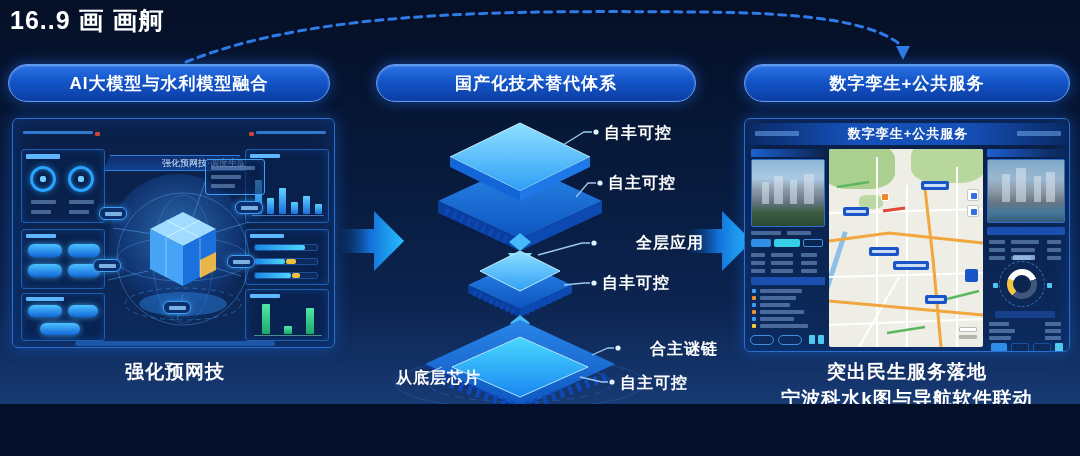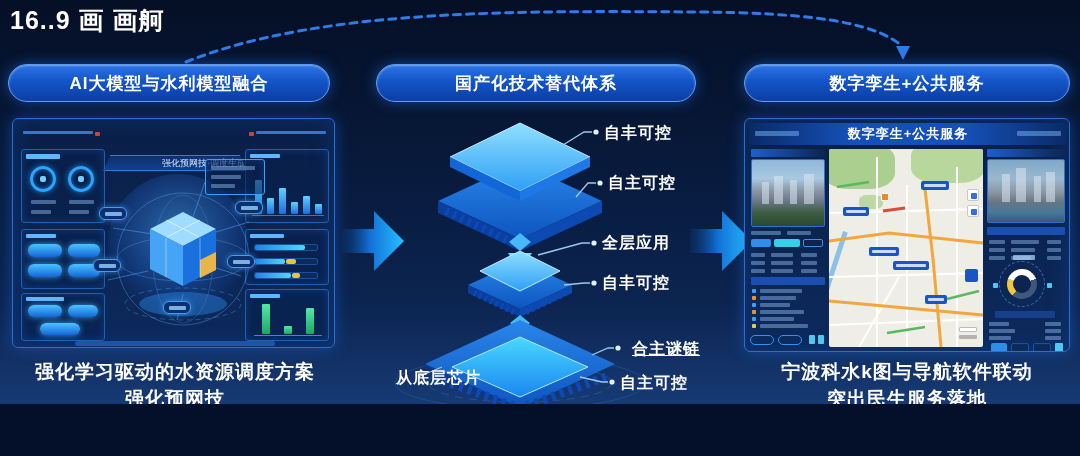--- a/index.html
+++ b/index.html
@@ -185,21 +185,20 @@
     <i class="node-pill" style="left:222px;top:82px;"></i>
     <div class="mini-panel" style="left:192px;top:40px;width:60px;height:36px;border-color:#3f9ff5;">
       <i class="tb" style="left:5px;top:6px;width:44px;height:4px;"></i>
       <i class="tb" style="left:5px;top:15px;width:30px;height:4px;"></i>
       <i class="tb" style="left:5px;top:24px;width:24px;height:4px;"></i>
     </div>
     <i class="tb" style="left:62px;top:222px;width:200px;height:5px;background:rgba(40,120,220,.55);border-radius:3px;"></i>
   </div>
 
   <div class="caption" style="left:10px;top:358px;">
-    <div>强化学习驱动的水资源调度方案</div>
     <div>强化预网技</div>
   </div>
 
   <svg style="position:absolute;left:380px;top:115px;" width="320" height="295" viewBox="0 0 320 295">
     <defs>
       <linearGradient id="gLid" x1="0" y1="0" x2="0" y2="1">
           <stop offset="0" stop-color="#8fe0ff"></stop>
           <stop offset="1" stop-color="#2f9ff5"></stop>
         </linearGradient>
       <linearGradient id="gBoard" x1="0" y1="0" x2="0" y2="1">
@@ -261,23 +260,23 @@
       <circle cx="216" cy="17" r="2.6"></circle>
         <circle cx="220" cy="68" r="2.6"></circle>
         <circle cx="214" cy="128" r="2.6"></circle>
       <circle cx="214" cy="168" r="2.6"></circle>
         <circle cx="238" cy="233" r="2.6"></circle>
         <circle cx="232" cy="267" r="2.6"></circle>
     </g>
   </svg>
   <div class="chip-label" style="left:604px;top:123px;">自丰可控</div>
   <div class="chip-label" style="left:608px;top:173px;">自主可控</div>
-  <div class="chip-label" style="left:602px;top:233px;">全层应用</div>
+  <div class="chip-label" style="left:636px;top:233px;">全层应用</div>
   <div class="chip-label" style="left:602px;top:273px;">自丰可控</div>
-  <div class="chip-label" style="left:632px;top:339px;text-decoration:underline;">合主谜链</div>
+  <div class="chip-label" style="left:650px;top:339px;">合主谜链</div>
   <div class="chip-label" style="left:620px;top:373px;">自主可控</div>
   <div class="chip-label" style="left:396px;top:368px;">从底层芯片</div>
 
   <div class="card" style="left:744px;top:118px;width:326px;height:234px;">
 
     <div style="position:absolute;left:4px;top:4px;width:318px;height:22px;border-radius:3px;
          background:linear-gradient(90deg,#0a2a66 0%,#1550b8 32%,#1550b8 68%,#0a2a66 100%);
          display:flex;align-items:center;justify-content:center;">
       <span style="color:#fff;font-size:13px;font-weight:bold;letter-spacing:1px;">数字孪生+公共服务</span>
     </div>
@@ -395,17 +394,17 @@
       <i class="tb" style="left:300px;top:210px;width:16px;height:4px;"></i>
     <i class="tb" style="left:244px;top:217px;width:22px;height:4px;"></i>
       <i class="tb" style="left:300px;top:217px;width:16px;height:4px;"></i>
     <i class="tb" style="left:246px;top:224px;width:16px;height:9px;background:#2f8fe8;border-radius:2px;"></i>
     <i class="tb" style="left:266px;top:224px;width:18px;height:9px;background:#0d2a5c;border:1px solid #1d4f9c;border-radius:2px;"></i>
     <i class="tb" style="left:288px;top:224px;width:18px;height:9px;background:#0d2a5c;border:1px solid #1d4f9c;border-radius:2px;"></i>
     <i class="tb" style="left:310px;top:224px;width:8px;height:9px;background:#4fc8f0;"></i>
   </div>
 
   <div class="caption" style="left:742px;top:358px;">
+    <div>突出民生服务落地</div>
     <div>宁波科水k图与导航软件联动</div>
-    <div>突出民生服务落地</div>
   </div>
 
 </div>
 
 </body></html>

